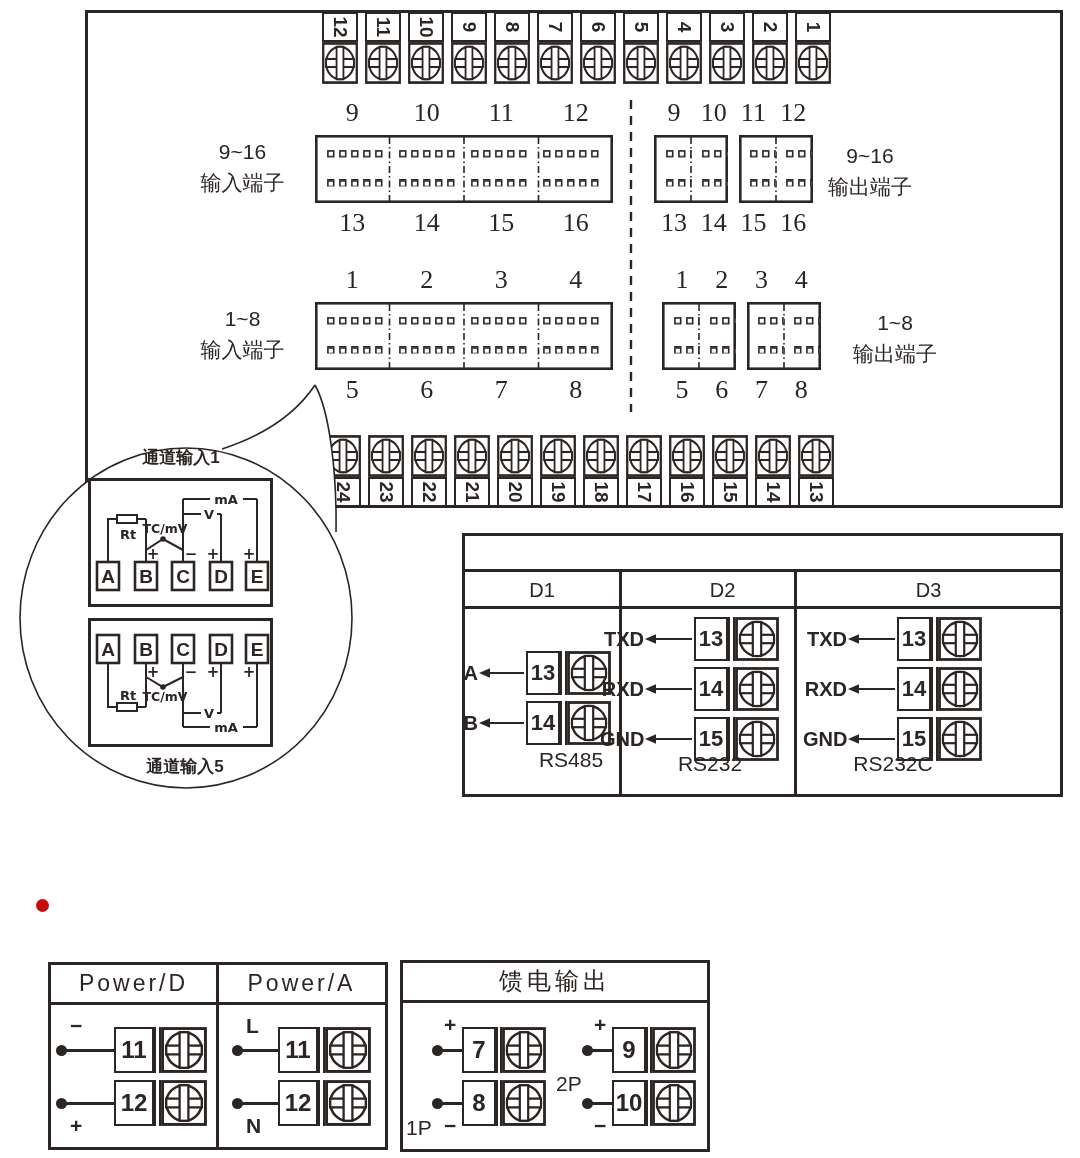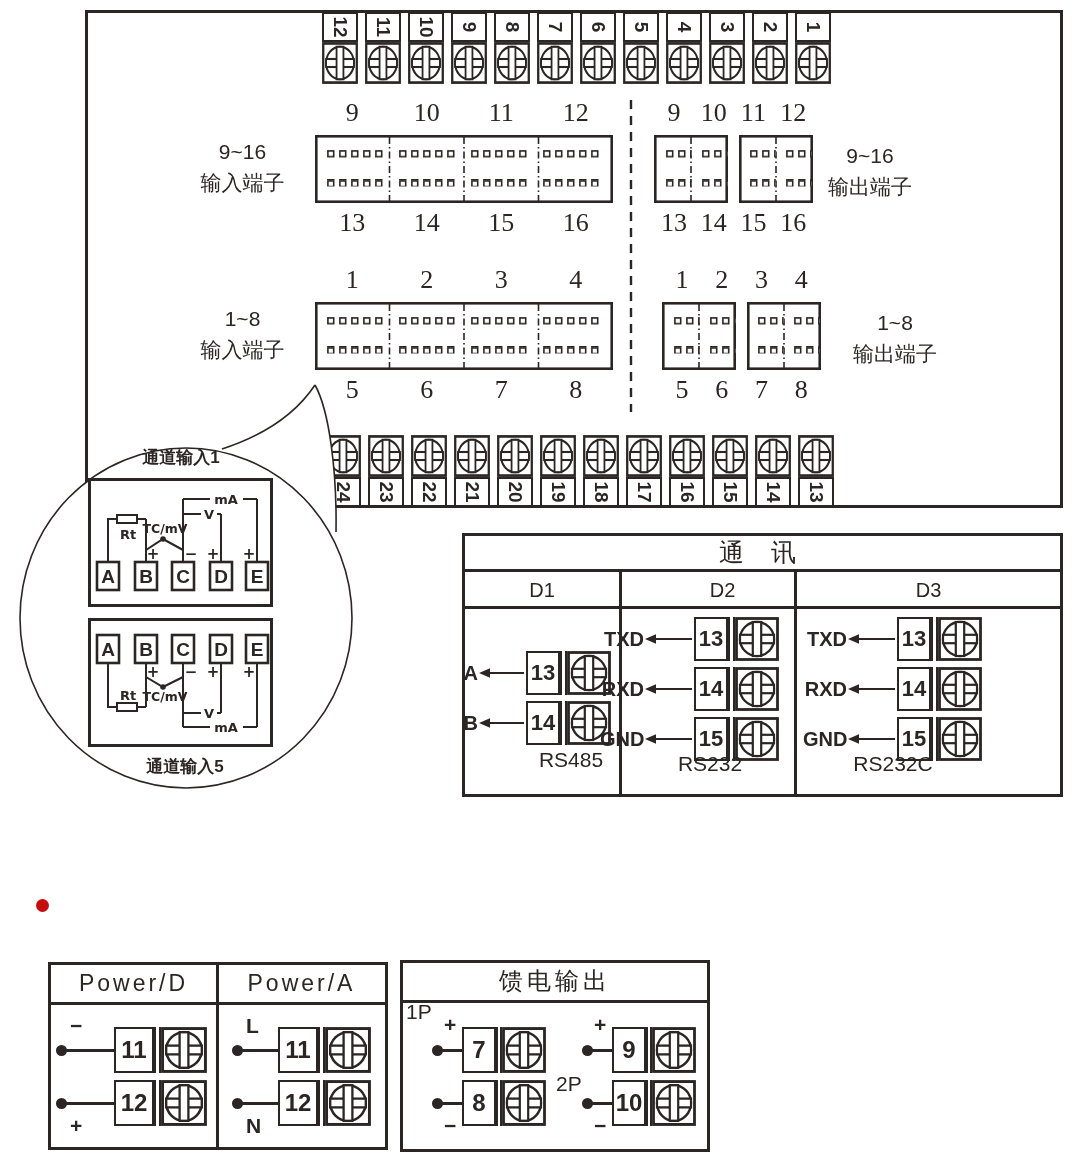--- a/index.html
+++ b/index.html
@@ -462,21 +462,20 @@
         <text class="cl" x="55" y="35" text-anchor="middle">B</text>
         <text class="cl" x="92" y="35" text-anchor="middle">C</text>
         <text class="cl" x="130" y="35" text-anchor="middle">D</text>
         <text class="cl" x="166" y="35" text-anchor="middle">E</text>
       </g>
     </svg>
   </div>
   <div class="abs chlab" style="left:100px;top:755px;width:170px">通道输入5</div>
 
   <div class="abs bx3" style="left:462px;top:533px;width:601px;height:264px"></div>
-  <div class="abs center ttl" style="left:462px;top:537px;width:601px;height:30px">通 讯</div>
   <div class="abs hline" style="left:465px;top:569px;width:595px;height:3px"></div>
   <div class="abs center" style="left:465px;top:577px;width:154px;height:26px;font-size:20px;font-weight:500">D1</div>
   <div class="abs center" style="left:622px;top:577px;width:201px;height:26px;font-size:20px;font-weight:500">D2</div>
   <div class="abs center" style="left:797px;top:577px;width:263px;height:26px;font-size:20px;font-weight:500">D3</div>
   <div class="abs hline" style="left:465px;top:606px;width:595px;height:3px"></div>
   <div class="abs vline" style="left:619px;top:569px;width:3px;height:225px"></div>
   <div class="abs vline" style="left:794px;top:569px;width:3px;height:225px"></div>
 
   <div class="abs" style="left:458px;top:650px;width:170px;height:46px;display:flex;align-items:center">
     <span class="rowlab" style="width:20px">A</span>
@@ -650,21 +649,21 @@
         <svg width="46" height="46" viewBox="0 0 44 44">
           <use href="#screwg"></use>
         </svg>
       </div>
   </div>
 
   <div class="abs bx3" style="left:400px;top:960px;width:310px;height:192px"></div>
   <div class="abs center feedttl" style="left:403px;top:966px;width:304px;height:30px">馈电输出</div>
   <div class="abs hline" style="left:403px;top:1000px;width:304px;height:3px"></div>
 
-  <div class="abs glab" style="left:406px;top:1000px">1P</div>
+  <div class="abs glab" style="left:406px;top:1116px">1P</div>
   <div class="abs" style="left:432px;top:1026px;width:122px;height:48px">
     <span class="dot abs" style="left:0;top:19px"></span>
     <span class="sign abs" style="left:12px;top:-10px">+</span>
     <span class="wire abs" style="left:5px;top:23px;width:27px"></span>
     <div class="term f abs" style="left:30px;top:1px">
         <span class="t-num">7</span>
         <span class="t-gap"></span>
         <svg width="44" height="46" viewBox="0 0 44 44" preserveAspectRatio="none">
           <use href="#screwg"></use>
         </svg>

